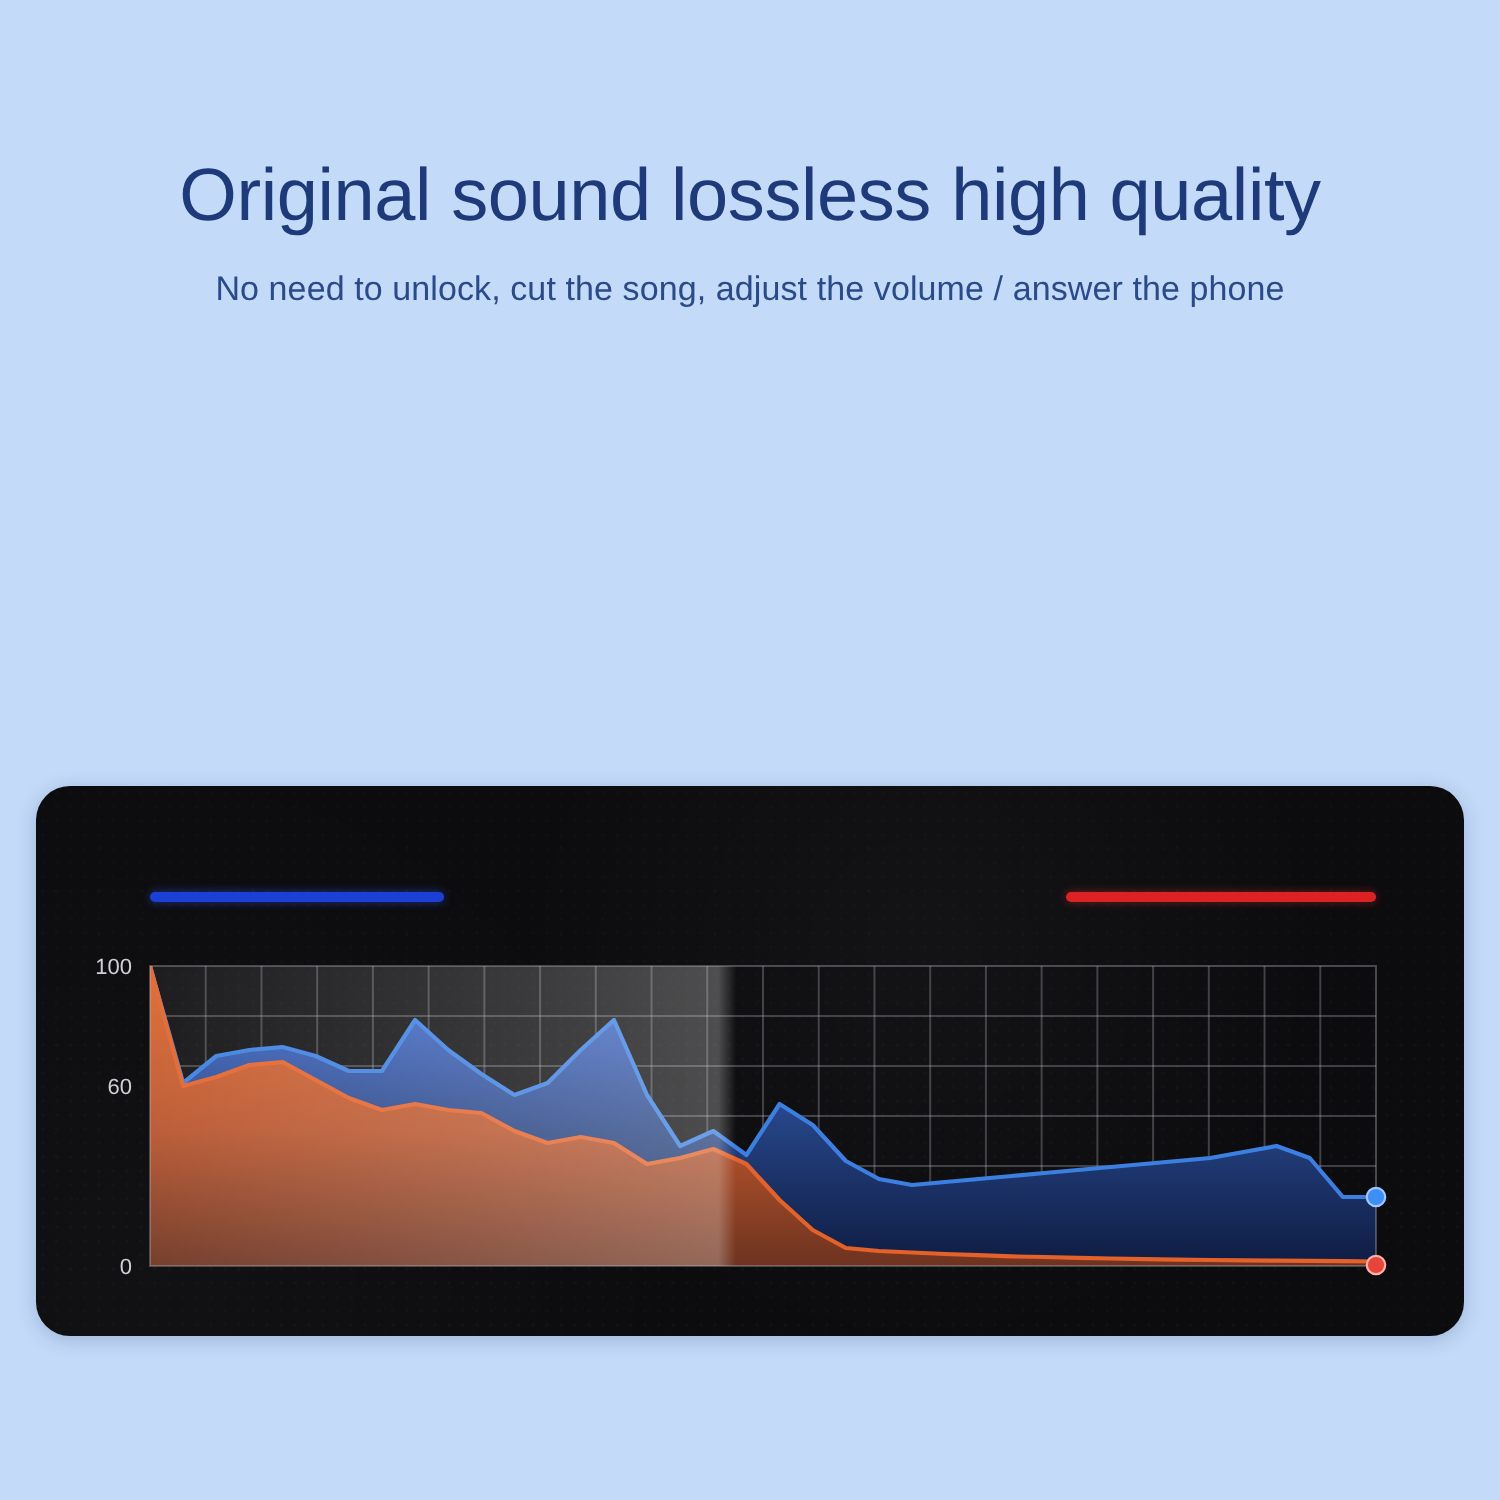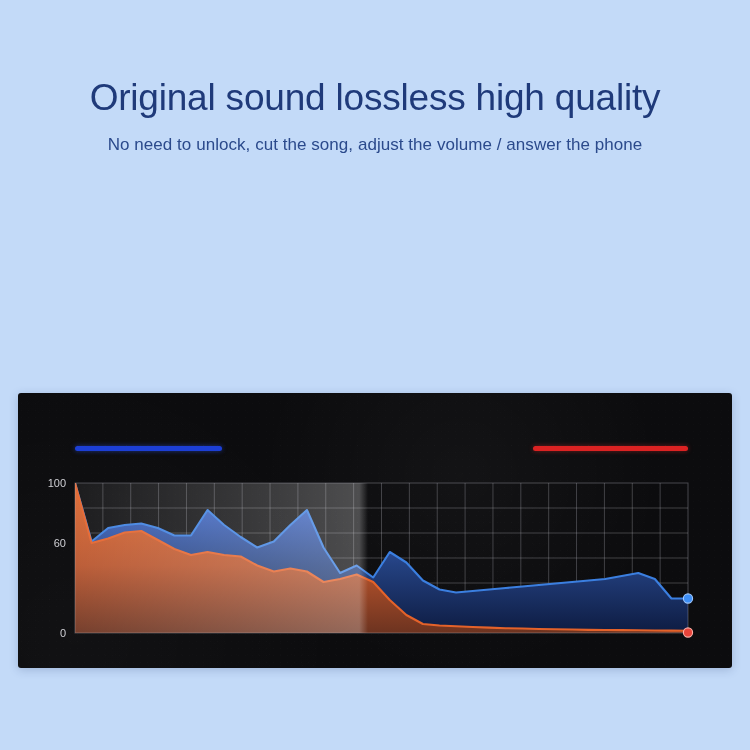--- a/index.html
+++ b/index.html
@@ -41,21 +41,21 @@
     letter-spacing: 0.05px;
   }
 
   
   #device-panel {
     position: absolute;
     left: 18px;
     top: 393px;
     width: 714px;
     height: 275px;
-    border-radius: 3px;
+    border-radius: 17px;
     background:
       radial-gradient(circle at 62% 30%, rgba(255,255,255,0.030) 0%, rgba(255,255,255,0) 42%),
       radial-gradient(circle at 8% 88%, rgba(255,255,255,0.022) 0%, rgba(255,255,255,0) 38%),
       #0c0c0e;
     box-shadow: 0 2px 10px rgba(30,55,110,0.22);
     overflow: hidden;
   }
   #panel-noise {
     position: absolute;
     inset: 0;

